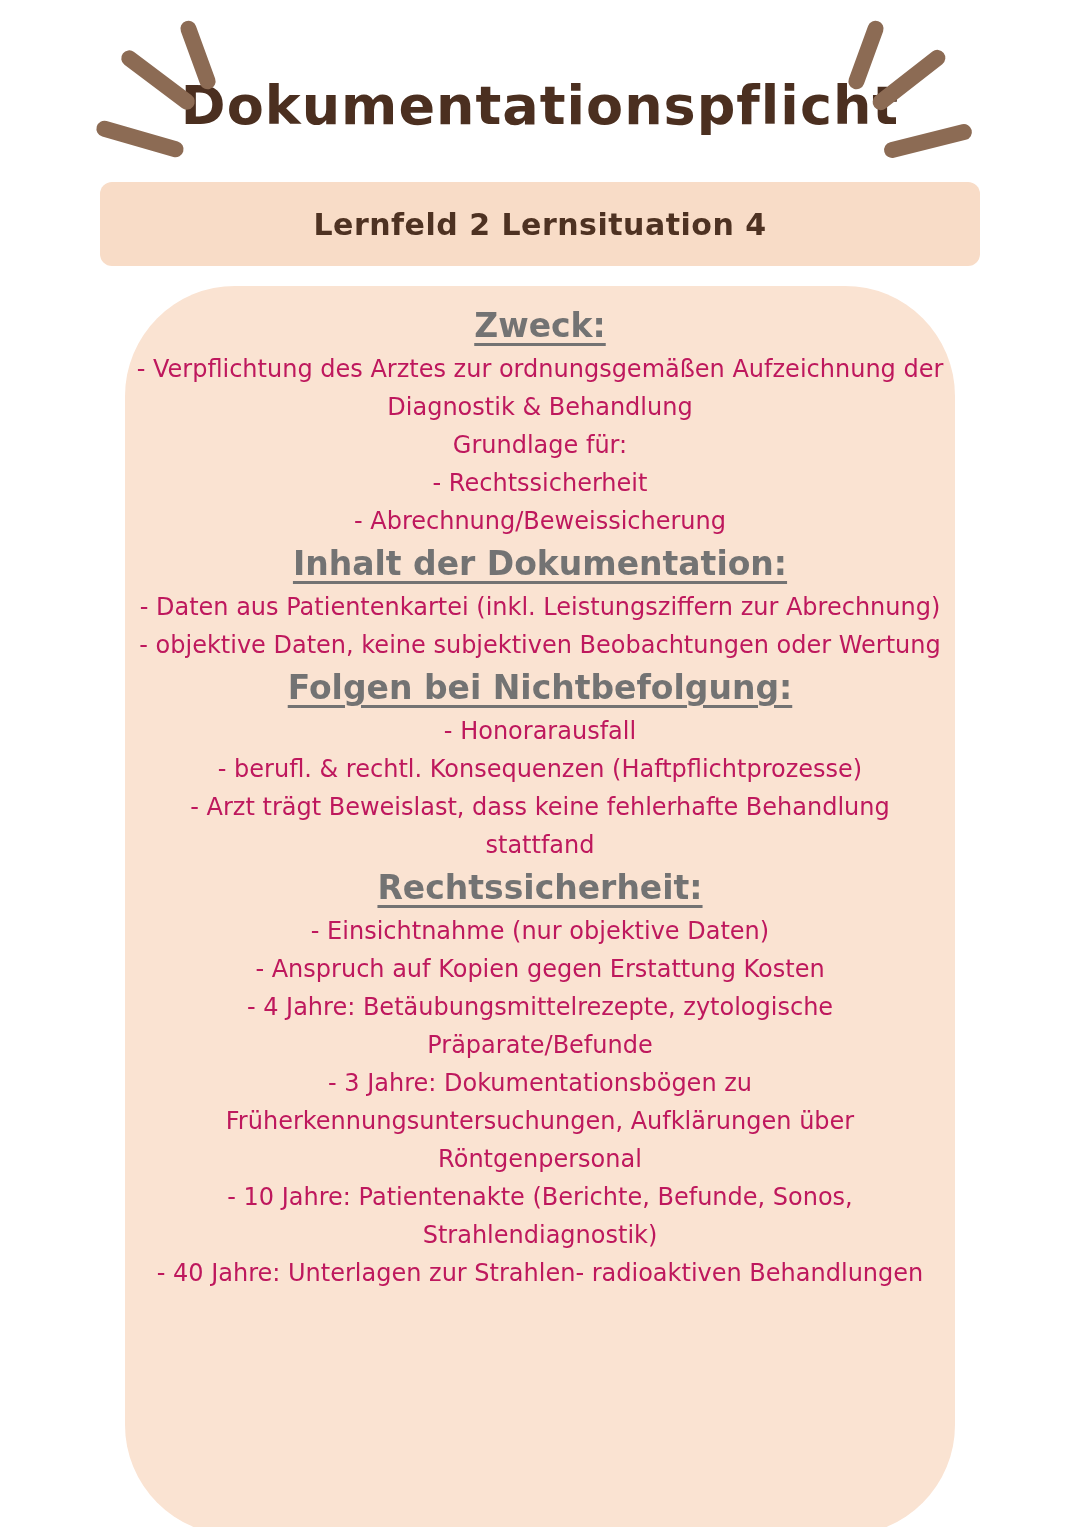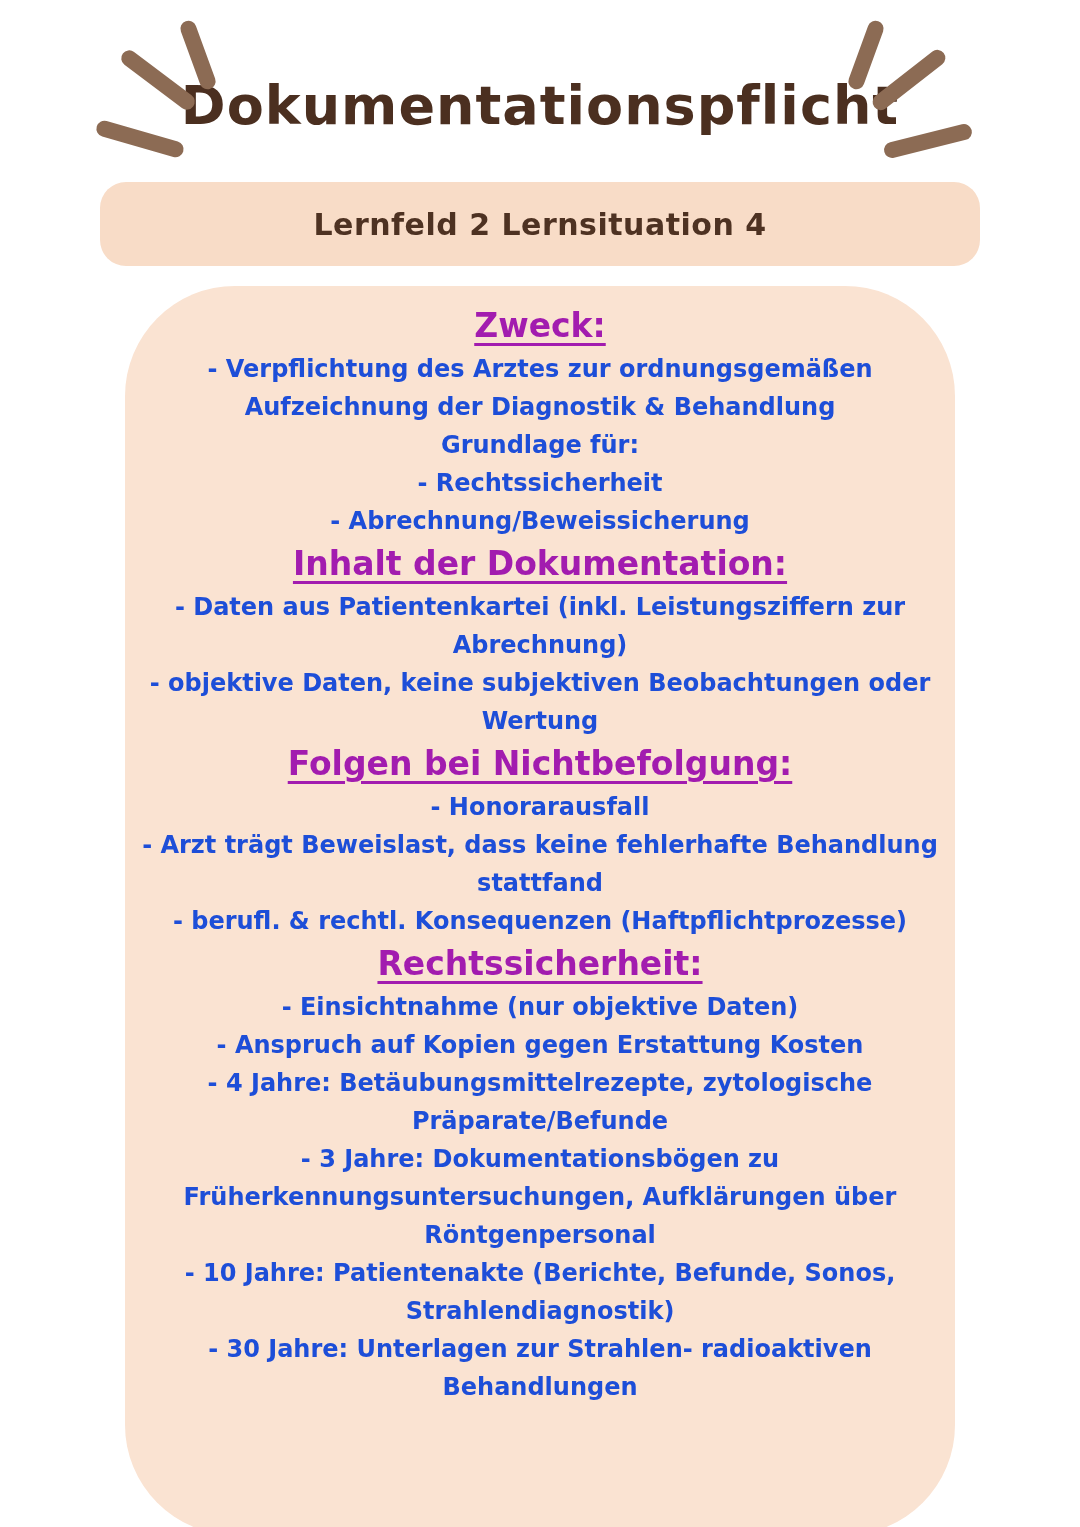--- a/index.html
+++ b/index.html
@@ -44,21 +44,21 @@
   .ray-r1 { left: 830px; top: 47px;  width: 72px; transform: rotate(-70deg); }
   .ray-r2 { left: 865px; top: 72px;  width: 88px; transform: rotate(-38deg); }
   .ray-r3 { left: 883px; top: 133px; width: 90px; transform: rotate(-14deg); }
 
   
   .subtitle-bar {
     position: absolute;
     left: 100px; top: 182px;
     width: 880px; height: 84px;
     background: #f8dcc7;
-    border-radius: 26px;
+    border-radius: 12px;
     display: flex;
     align-items: center;
     justify-content: center;
   }
   .subtitle-text {
     font-size: 30px;
     font-weight: 700;
     color: #4e3222;
     letter-spacing: 0.5px;
   }
@@ -74,31 +74,31 @@
     padding: 16px 8px 0 8px;
     text-align: center;
     color: #543525;
   }
   .sec { margin: 0; }
   .sec-h {
     margin: 2px 0 2px 0;
     font-size: 33px;
     line-height: 44px;
     font-weight: 700;
-    color: #a21caf;
+    color: #737373;
     text-decoration: underline;
     text-decoration-thickness: 3px;
     text-underline-offset: 6px;
   }
   .li {
     margin: 0;
     font-size: 24px;
     line-height: 38px;
-    font-weight: 700;
-    color: #1d4ed8;
+    font-weight: 400;
+    color: #be185d;
   }
 </style>
 </head>
 <body>
 
 <div class="page">
 
   <header class="header">
     <span class="ray ray-l1"></span>
     <span class="ray ray-l2"></span>
@@ -125,31 +125,31 @@
 
     <section class="sec">
       <h2 class="sec-h">Inhalt der Dokumentation:</h2>
       <p class="li">- Daten aus Patientenkartei (inkl. Leistungsziffern zur Abrechnung)</p>
       <p class="li">- objektive Daten, keine subjektiven Beobachtungen oder Wertung</p>
     </section>
 
     <section class="sec">
       <h2 class="sec-h">Folgen bei Nichtbefolgung:</h2>
       <p class="li">- Honorarausfall</p>
+      <p class="li">- berufl. &amp; rechtl. Konsequenzen (Haftpflichtprozesse)</p>
       <p class="li">- Arzt trägt Beweislast, dass keine fehlerhafte Behandlung stattfand</p>
-      <p class="li">- berufl. &amp; rechtl. Konsequenzen (Haftpflichtprozesse)</p>
     </section>
 
     <section class="sec">
       <h2 class="sec-h">Rechtssicherheit:</h2>
       <p class="li">- Einsichtnahme (nur objektive Daten)</p>
       <p class="li">- Anspruch auf Kopien gegen Erstattung Kosten</p>
     </section>
 
     <section class="sec">
       <p class="li">- 4 Jahre: Betäubungsmittelrezepte, zytologische Präparate/Befunde</p>
       <p class="li">- 3 Jahre: Dokumentationsbögen zu Früherkennungsuntersuchungen, Aufklärungen über Röntgenpersonal</p>
       <p class="li">- 10 Jahre: Patientenakte (Berichte, Befunde, Sonos, Strahlendiagnostik)</p>
-      <p class="li">- 30 Jahre: Unterlagen zur Strahlen- radioaktiven Behandlungen</p>
+      <p class="li">- 40 Jahre: Unterlagen zur Strahlen- radioaktiven Behandlungen</p>
     </section>
 
   </main>
 </div>
 
 </body></html>

